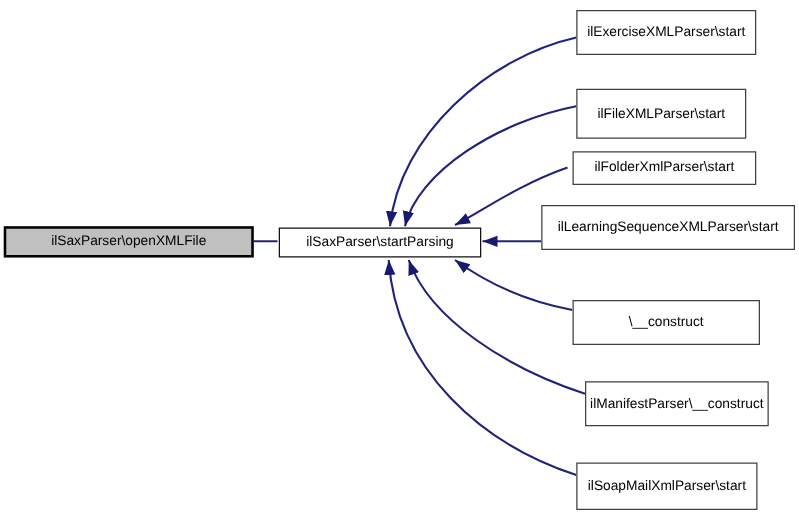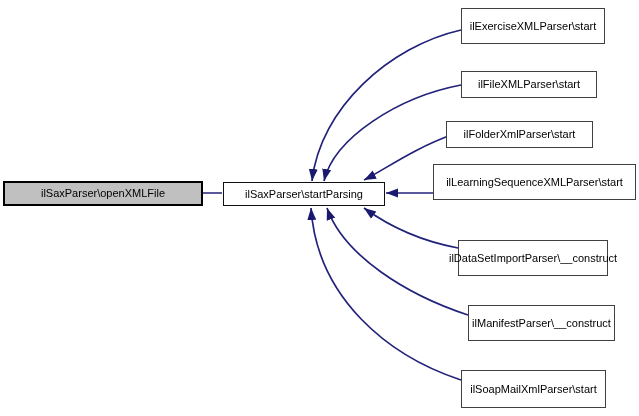--- a/index.html
+++ b/index.html
@@ -50,35 +50,34 @@
 
   <div class="gnode hub" style="left:223px;top:182px;width:162px;height:24px">
     <div class="ln">ilSaxParser\startParsing</div>
   </div>
 
   <div class="gnode" style="left:461px;top:8px;width:144px;height:36px">
     <div class="ln">ilExerciseXMLParser</div>
     <div class="ln">\start</div>
   </div>
 
-  <div class="gnode" style="left:461px;top:71px;width:136px;height:27px">
+  <div class="gnode" style="left:461px;top:71px;width:136px;height:40px">
     <div class="ln">ilFileXMLParser\start</div>
   </div>
 
-  <div class="gnode" style="left:446px;top:121px;width:147px;height:27px">
+  <div class="gnode" style="left:458px;top:121px;width:147px;height:27px">
     <div class="ln">ilFolderXmlParser\start</div>
   </div>
 
   <div class="gnode" style="left:433px;top:164px;width:203px;height:36px">
     <div class="ln">ilLearningSequenceXMLParser</div>
     <div class="ln">\start</div>
   </div>
 
   <div class="gnode" style="left:458px;top:240px;width:150px;height:36px">
-    <div class="ln">ilDataSetImportParser</div>
     <div class="ln">\__construct</div>
   </div>
 
   <div class="gnode" style="left:468px;top:305px;width:147px;height:36px">
     <div class="ln">ilManifestParser\_</div>
     <div class="ln">_construct</div>
   </div>
 
   <div class="gnode" style="left:461px;top:370px;width:145px;height:38px">
     <div class="ln">ilSoapMailXmlParser</div>

